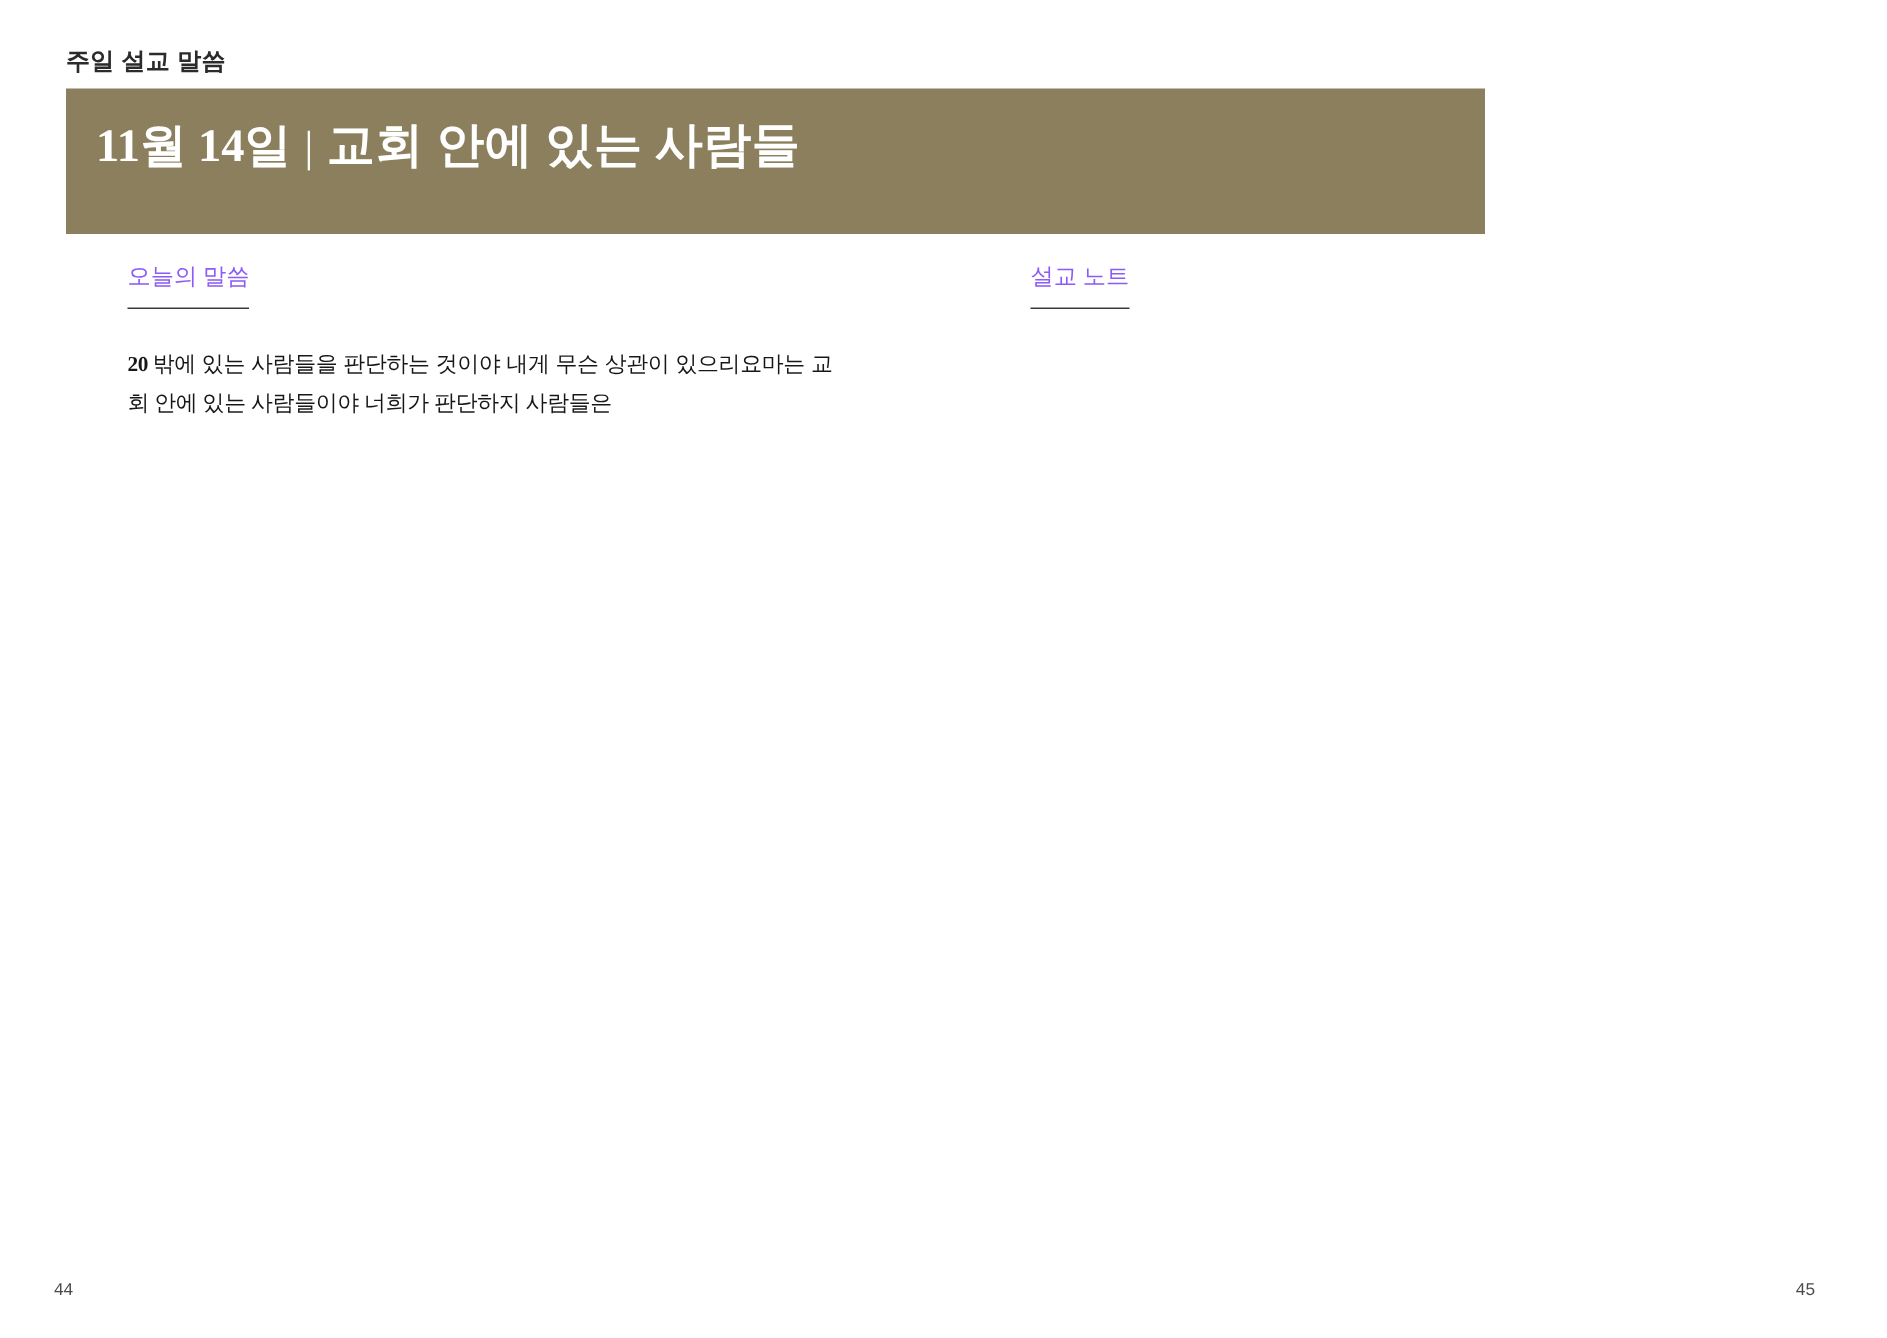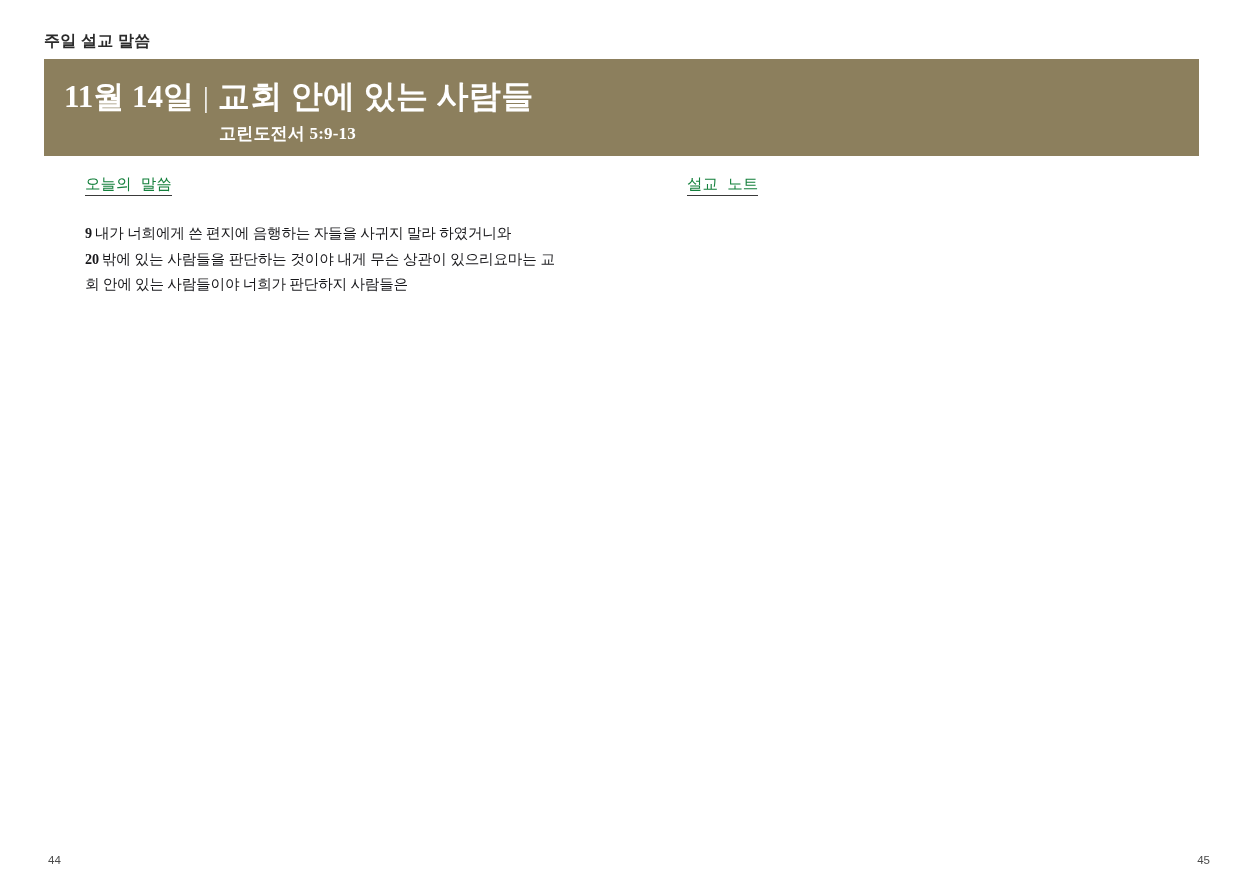--- a/index.html
+++ b/index.html
@@ -31,21 +31,21 @@
     font-weight: 700;
     letter-spacing: 0.2px;
     color: #2b2b2b;
   }
 
   
   .banner {
     position: absolute;
     left: 44px;
     top: 59px;
-    width: 1155px;
+    width: 946px;
     height: 97px;
     background: #8c7f5d;
   }
   .banner-inner {
     position: absolute;
     left: 20px;
     top: 16px;
     right: 12px;
     bottom: 4px;
   }
@@ -93,27 +93,27 @@
     width: 470px;
   }
   .col-right {
     position: absolute;
     left: 687px;
     top: 175px;
     width: 470px;
   }
 
   .section-heading {
-    font-family: Liberation Mono, monospace;
+    font-family: Liberation Serif, serif;
     font-size: 15.5px;
     font-weight: 400;
-    color: #15803d;
+    color: #8b5cf6;
     border-bottom: 1px solid #3a3a3a;
     display: inline-block;
-    padding-bottom: 0;
+    padding-bottom: 11px;
     line-height: 1.25;
   }
 
   .scripture {
     margin-top: 25px;
     font-family: "Liberation Serif", serif;
     font-size: 14.6px;
     line-height: 25.5px;
     color: #17171a;
     text-align: justify;
@@ -135,48 +135,44 @@
   }
 
   
   .folio {
     position: absolute;
     bottom: 26px;
     font-family: "Liberation Sans", sans-serif;
     font-size: 11.5px;
     color: #4a4a4a;
   }
-  .folio-left { left: 48px; }
+  .folio-left { left: 36px; }
   .folio-right { right: 48px; text-align: right; }
 </style>
 </head>
 <body>
 
 <div class="page">
 
   <div class="running-head">주일 설교 말씀</div>
 
   <div class="banner">
     <div class="banner-inner">
       <div class="banner-row">
         <span class="banner-date">11월 14일</span>
         <span class="banner-sep">|</span>
         <span class="banner-title">교회 안에 있는 사람들</span>
       </div>
-      <div class="banner-ref">고린도전서 5:9-13</div>
     </div>
   </div>
 
   <div class="col-left">
     <div class="section-heading">오늘의 말씀</div>
 
     <div class="scripture">
-      <span class="verse">
-        <span class="verse-num">9</span><span>내가 너희에게 쓴 편지에 음행하는 자들을 사귀지 말라 하였거니와</span>
-      </span>
       <span class="verse">
         <span class="verse-num">20</span><span>밖에 있는 사람들을 판단하는 것이야 내게 무슨 상관이 있으리요마는 교회 안에 있는 사람들이야 너희가 판단하지 사람들은</span>
       </span>
     </div>
   </div>
 
   <div class="col-right">
     <div class="section-heading">설교 노트</div>
     <div class="notes-area"></div>
   </div>

